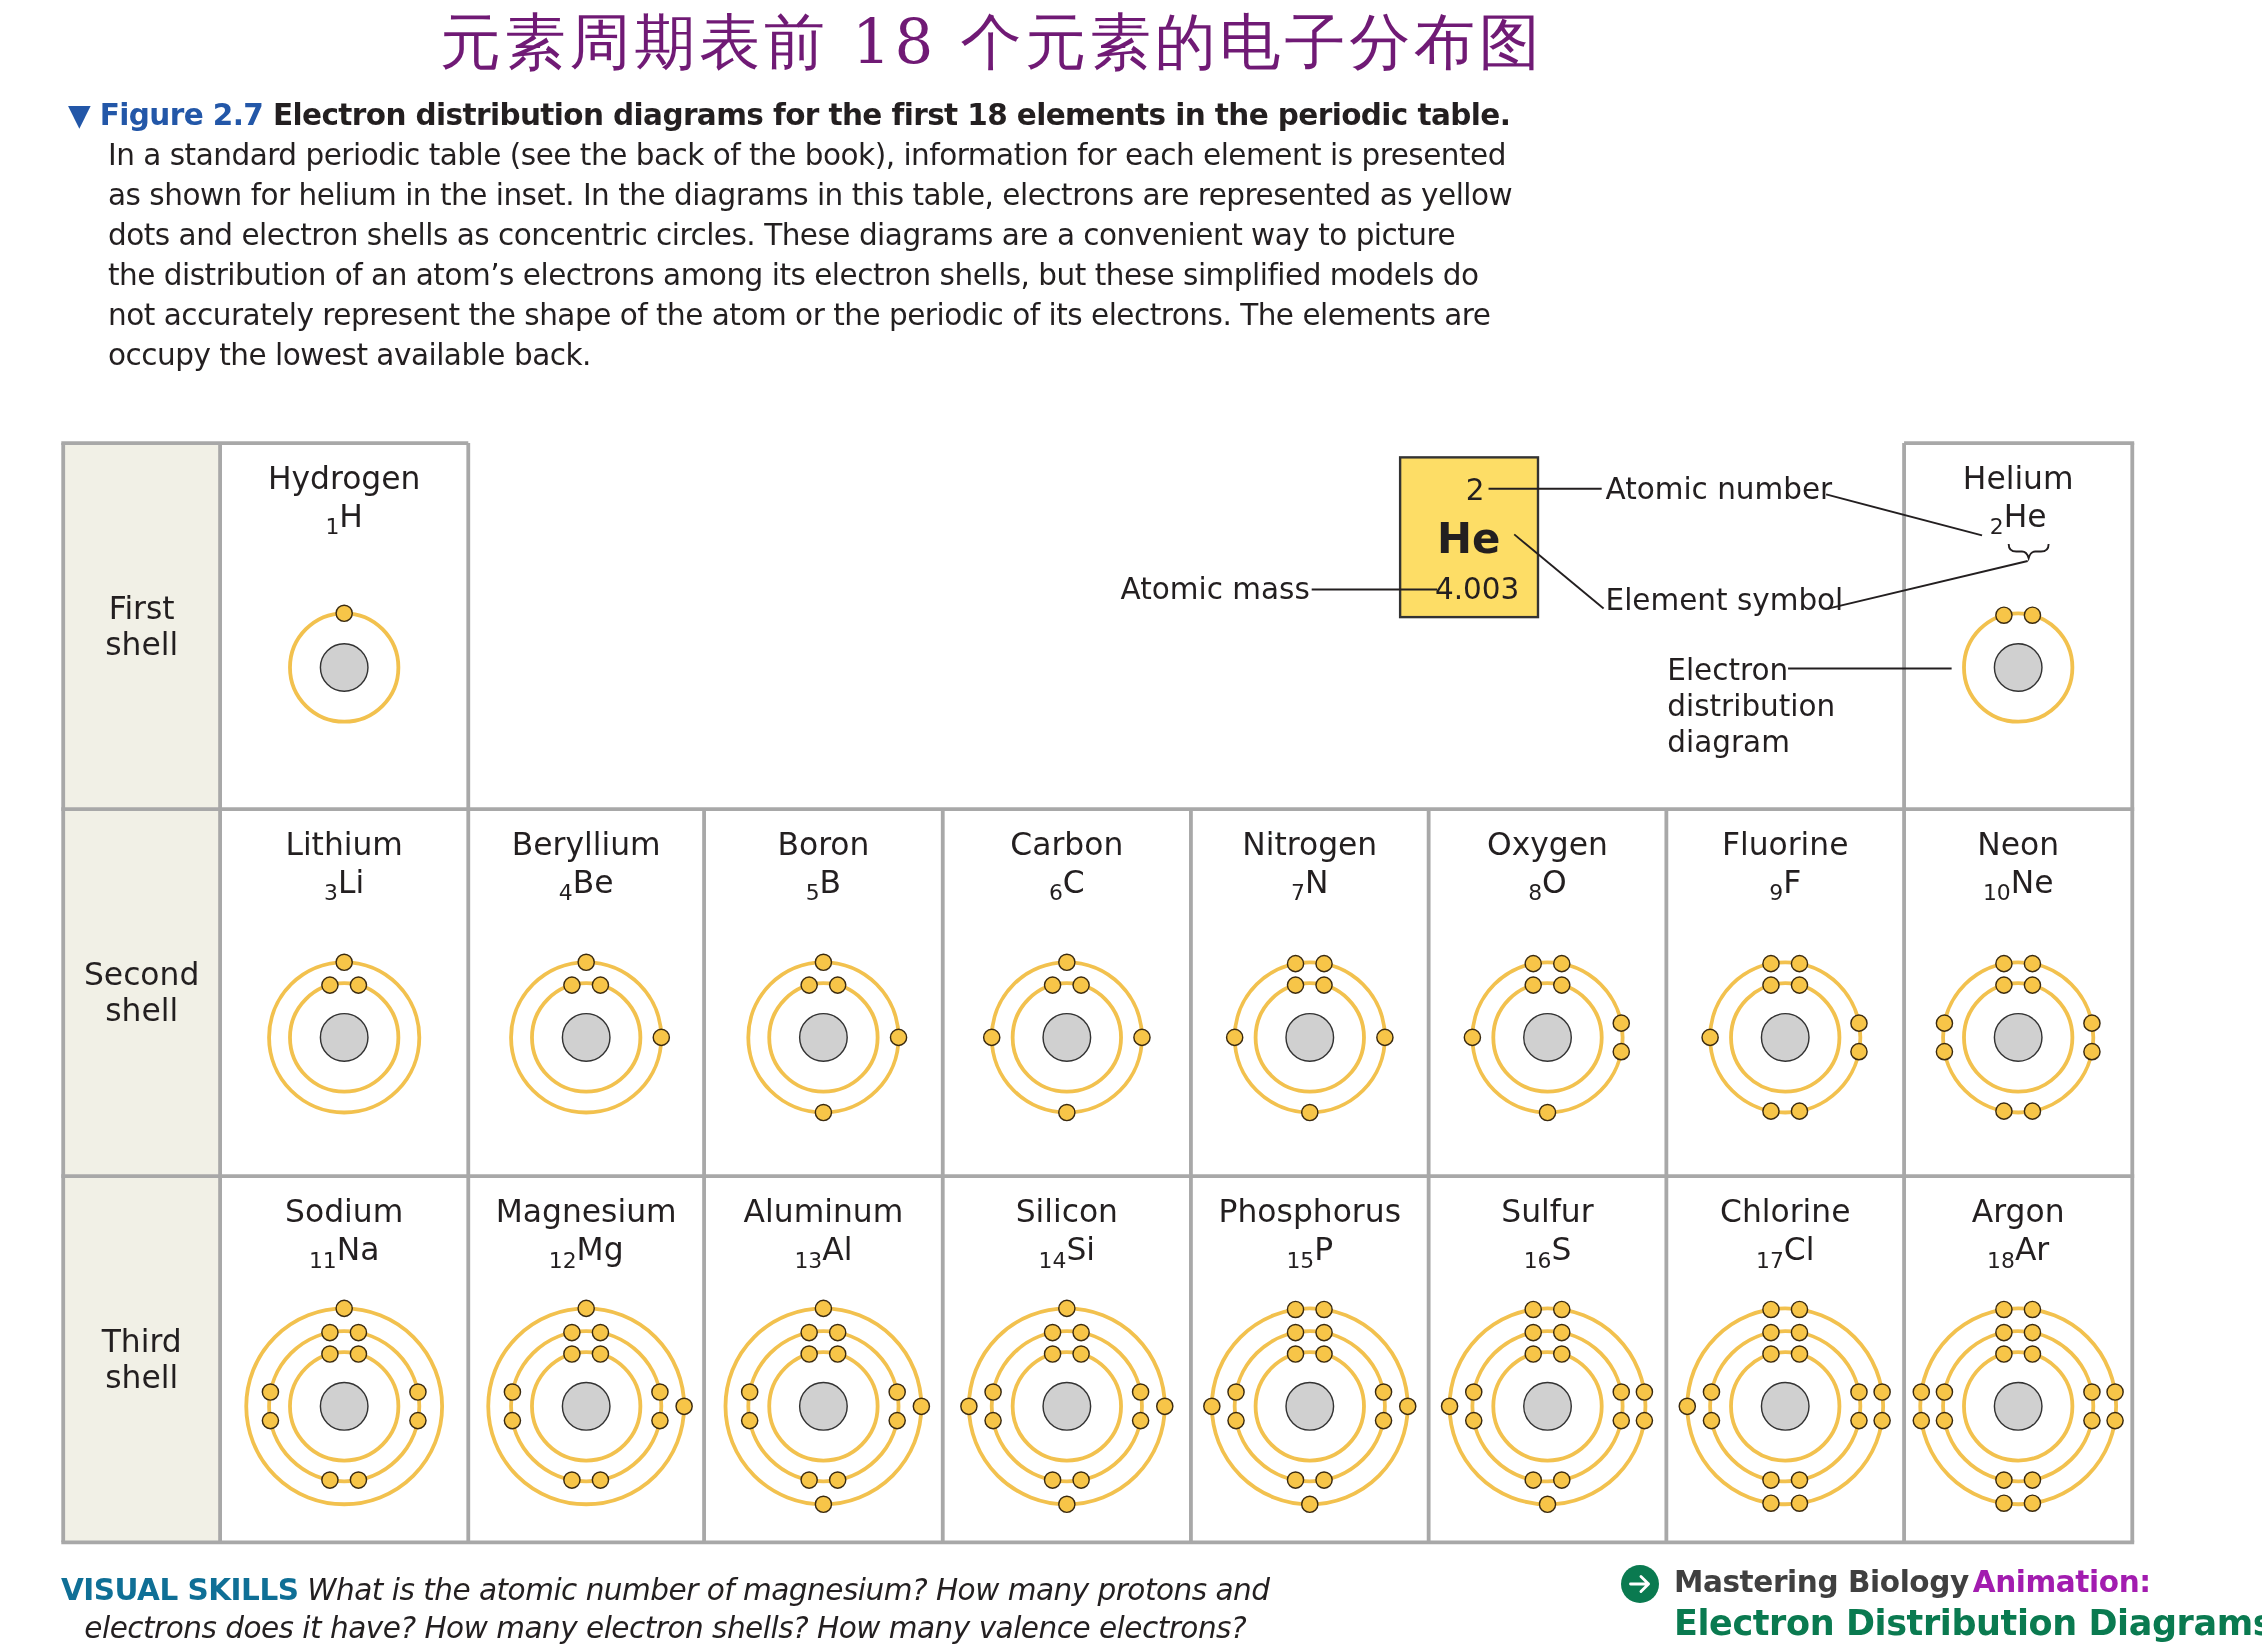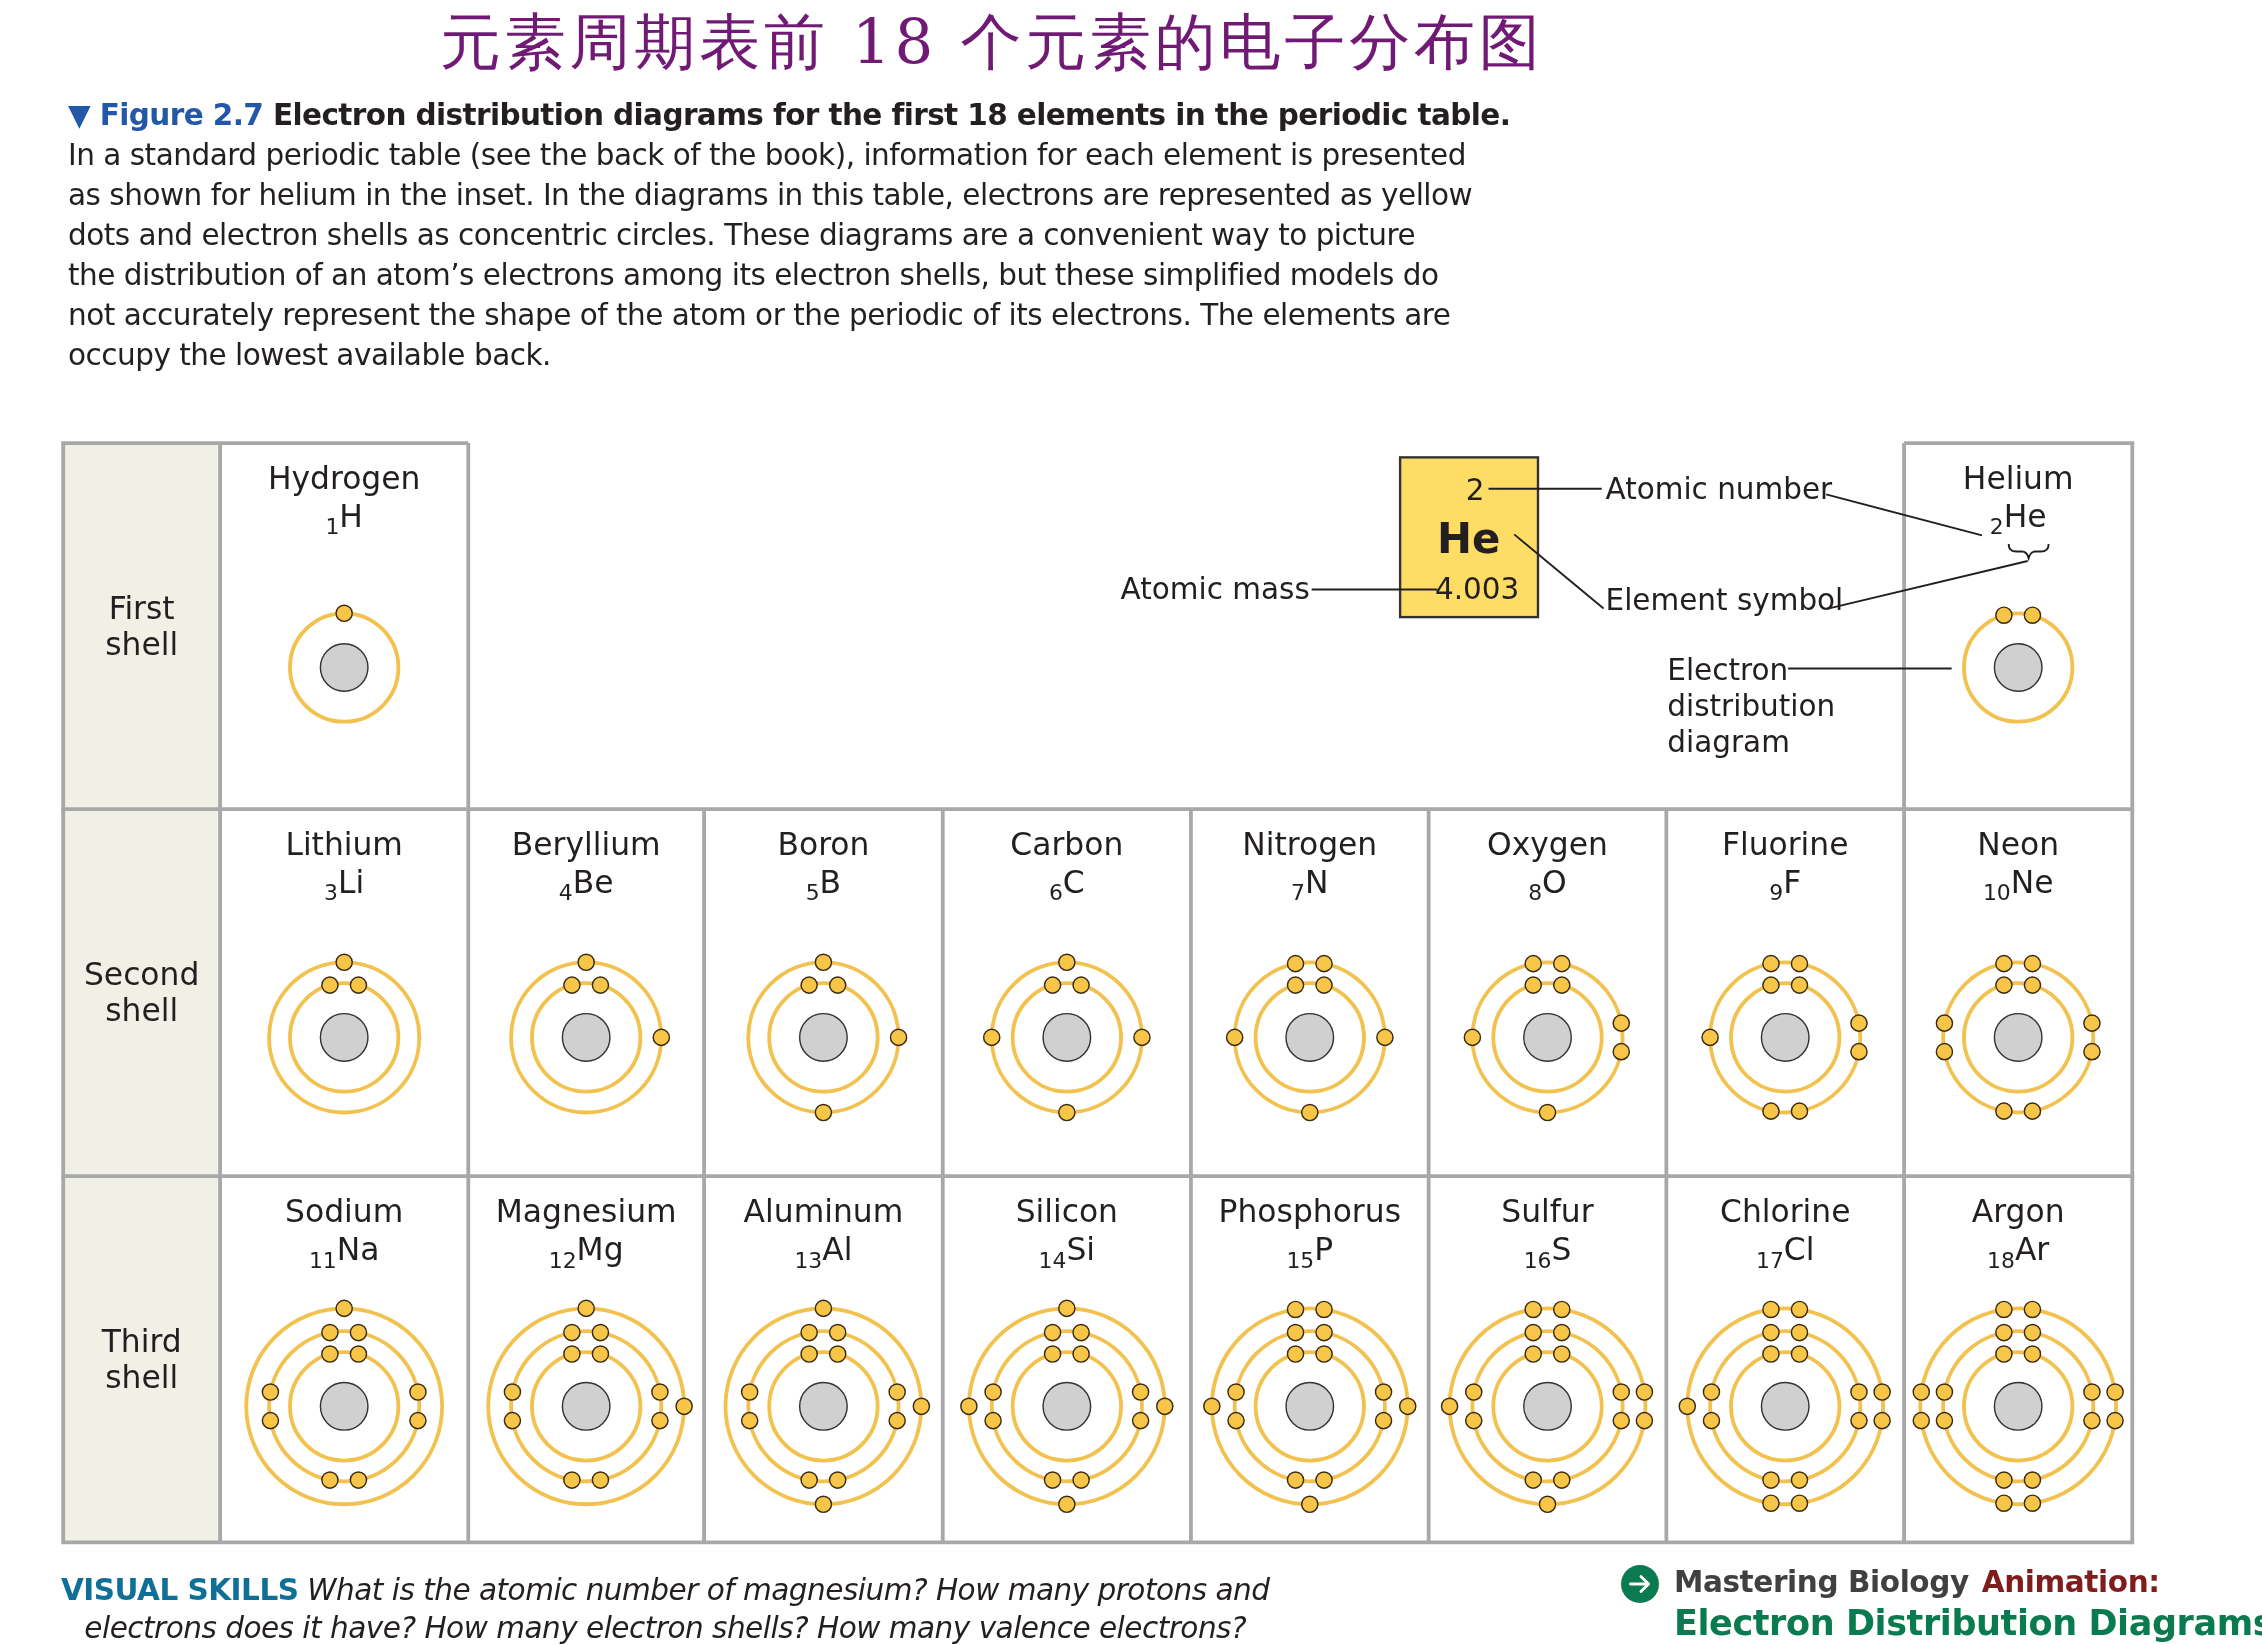--- a/index.html
+++ b/index.html
@@ -5,31 +5,31 @@
   html, body { margin: 0; padding: 0; background: #ffffff; }
   body { width: 2263px; height: 1645px; position: relative; overflow: hidden;
          font-family: "DejaVu Sans", "Liberation Sans", sans-serif; color: #231f20; }
   .abs { position: absolute; }
   #cn-title { left: 440px; top: 7.6px; font-family: "DejaVu Serif", "Liberation Serif", serif;
               font-size: 61px; color: #701a75; letter-spacing: 3.8px; white-space: nowrap; line-height: 1.1; }
   #caption { left: 68px; top: 95px; width: 1484px; }
   .cap-head { font-size: 29.5px; font-weight: bold; line-height: 40px; white-space: nowrap; letter-spacing: -0.6px; }
   .cap-fig { color: #2357a8; }
   .cap-body { font-size: 29.5px; line-height: 40px; color: #231f20; letter-spacing: -0.5px; }
-  .cap-body span { display: block; white-space: nowrap; }
+  .cap-body span { display: block; white-space: nowrap; margin-left: 40px; }
   #table-svg { left: 0; top: 0; }
   #footer-left { left: 61px; top: 1571px; font-size: 29.5px; line-height: 38px; letter-spacing: -0.5px; }
   .vs-label { font-weight: bold; color: #0f6f96; font-style: normal; }
   .vs-q { font-style: italic; text-align: center; }
   #footer-right { left: 1619px; top: 1565px; }
   .mb-icon { position: absolute; left: 1.9px; top: 0px; width: 38px; height: 38px; border-radius: 50%;
              background: #0a7a50; }
   .mb-line1 { position: absolute; left: 55px; top: 0px; font-size: 29.5px; font-weight: bold; white-space: nowrap; letter-spacing: -0.4px; }
   .mb-brand { color: #404040; }
-  .mb-green { color: #7f1d1d; margin-left: 13px; }
+  .mb-green { color: #a21caf; margin-left: 4px; }
   .mb-line2 { position: absolute; left: 55px; top: 38px; font-size: 35px; font-weight: bold; color: #0a7a50; white-space: nowrap; letter-spacing: -0.4px; }
 </style>
 </head>
 <body>
 
 <div id="cn-title" class="abs">元素周期表前 18 个元素的电子分布图</div>
 
 <div id="caption" class="abs">
   <div class="cap-head">
     <span class="cap-fig">▼</span>

